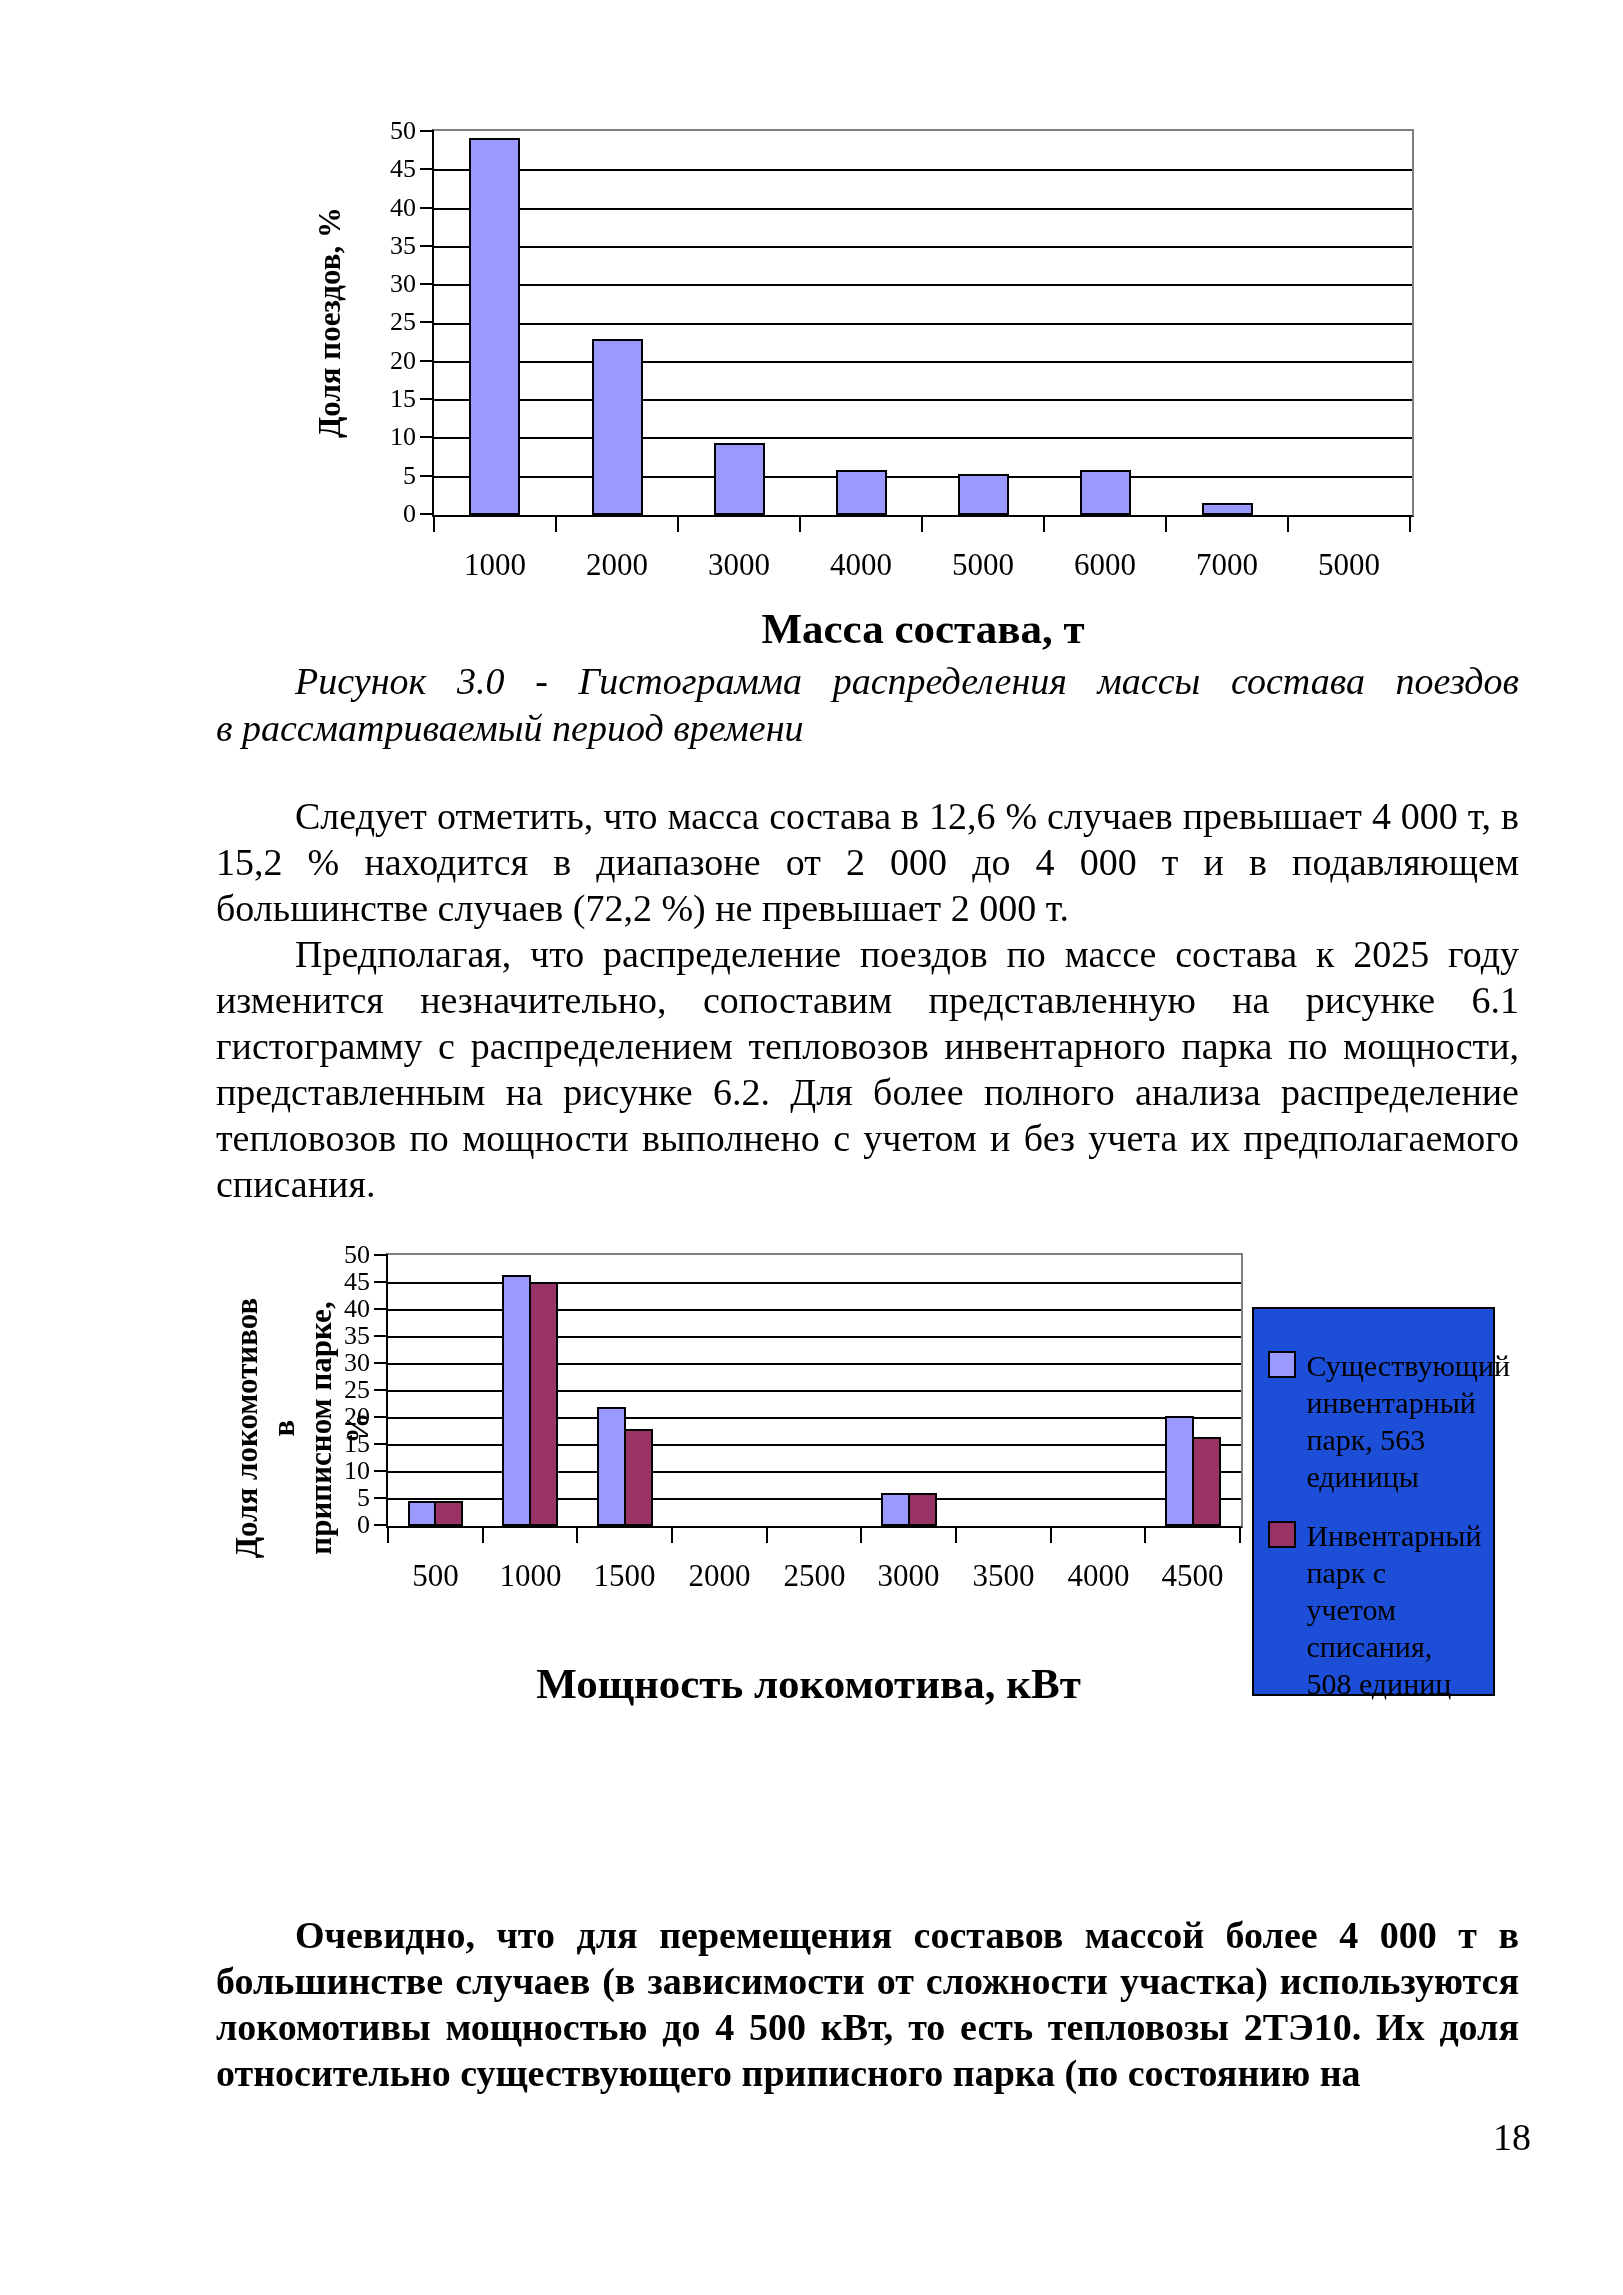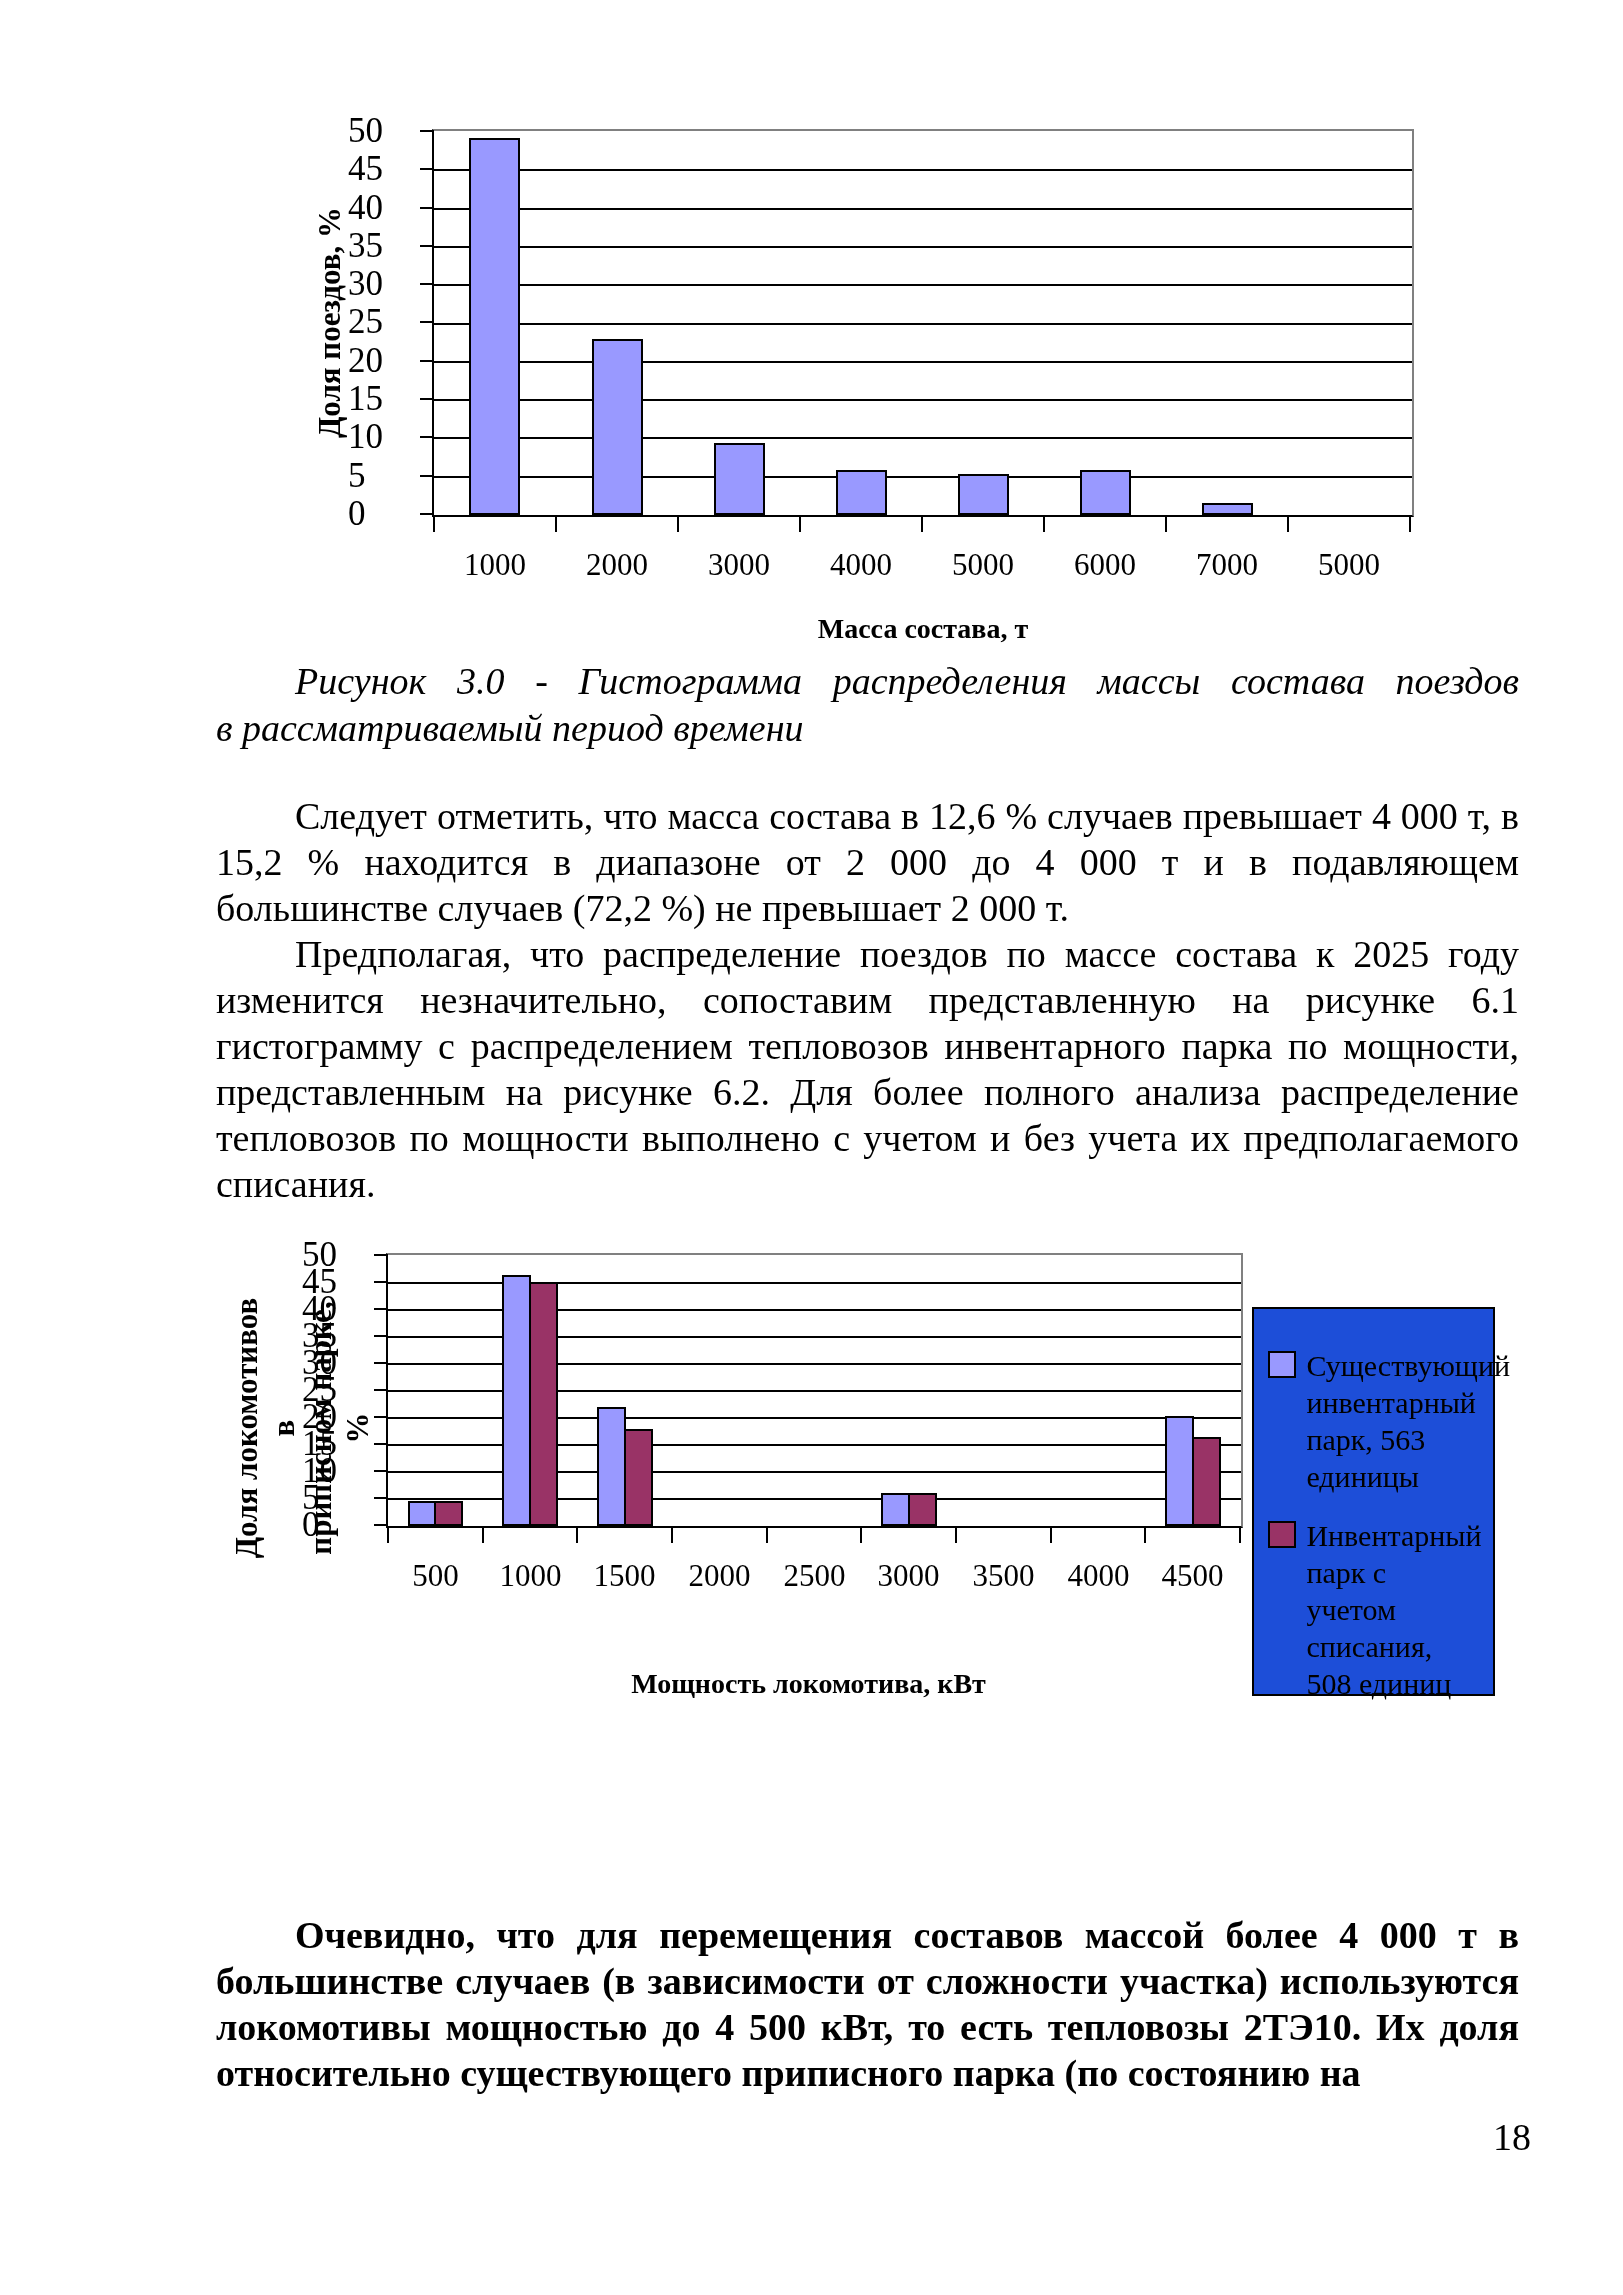--- a/index.html
+++ b/index.html
@@ -5,29 +5,29 @@
   html,body{margin:0;padding:0;background:#fff;}
   .page{position:relative;width:1623px;height:2295px;background:#ffffff;
         font-family:"Liberation Serif", serif;color:#000;overflow:hidden;}
 
   
   .plot{position:absolute;box-sizing:border-box;background:#fff;
         border-left:2.6px solid #000;border-bottom:2.6px solid #000;
         border-top:2.6px solid #808080;border-right:2.6px solid #808080;}
   .grid{position:absolute;left:0;right:0;height:2px;background:#000;}
   .ytick{position:absolute;left:-14.4px;width:14.4px;height:2px;background:#000;}
-  .ylabel{position:absolute;left:-86px;width:68px;text-align:left;
-          font-size:35px;line-height:34px;}
+  .ylabel{position:absolute;left:-86px;width:68px;text-align:right;
+          font-size:26px;line-height:34px;}
   .xtick{position:absolute;top:100%;width:2px;height:17px;background:#000;}
   .xlabel{position:absolute;top:calc(100% + 33px);text-align:center;
           font-size:31px;line-height:34px;}
   .bar{position:absolute;bottom:0;box-sizing:border-box;border:2px solid #000;}
 
   .axis-title-x{position:absolute;text-align:center;font-weight:bold;
-                font-size:28px;line-height:37px;}
+                font-size:43px;line-height:37px;}
   .axis-title-y{position:absolute;text-align:center;font-weight:bold;
                 font-size:31px;line-height:37px;transform:rotate(-90deg);
                 white-space:pre-line;}
 
   
   .legend{position:absolute;box-sizing:border-box;border:2px solid #000;
           background:#1d4ed8;padding:38px 11.8px 13px 14.4px;}
   .legend-item{display:flex;align-items:flex-start;margin-bottom:22px;}
   .legend-swatch{flex:none;width:27.5px;height:27.5px;box-sizing:border-box;
                  border:2px solid #000;margin:3.9px 10.5px 0 0;}

